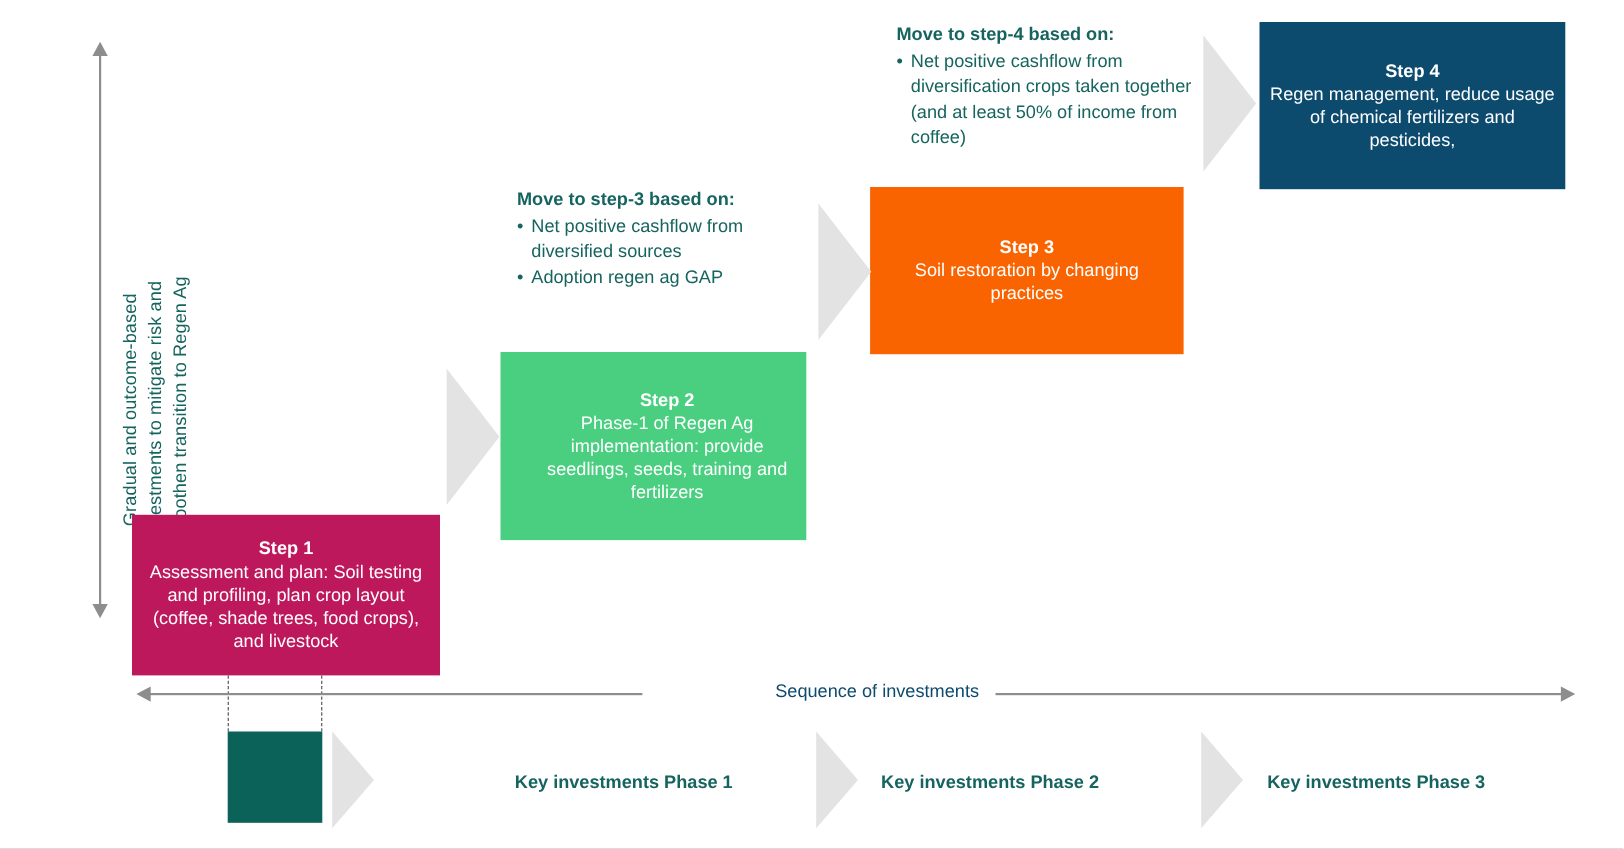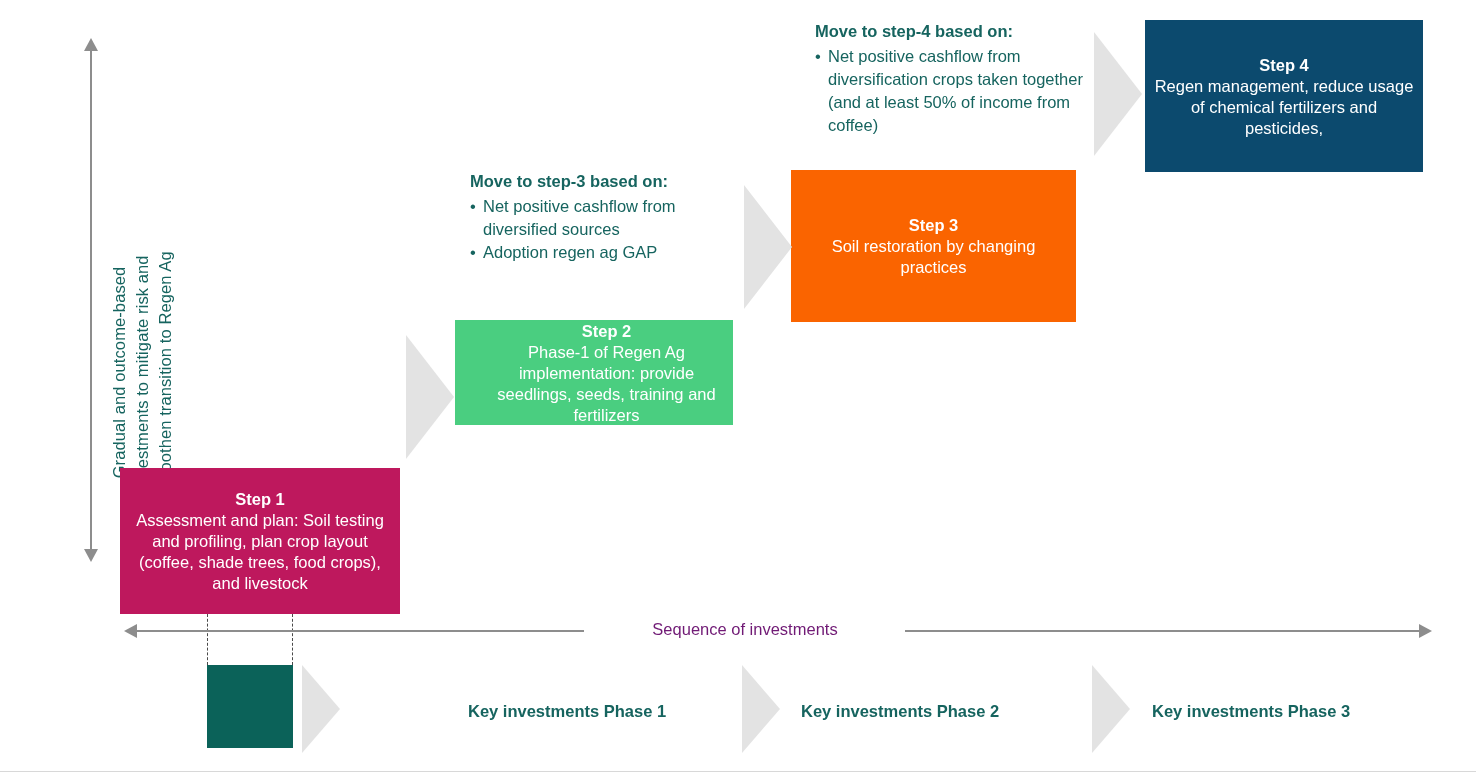--- a/index.html
+++ b/index.html
@@ -84,21 +84,21 @@
     font-weight: bold;
     font-size: 16.5px;
     line-height: 22px;
   }
   .step-box .step-desc {
     font-size: 16.5px;
     line-height: 21px;
   }
 
   #step1-box { left: 120px;  top: 468px; width: 280px; height: 146px; background: #be185d; }
-  #step2-box { left: 455px;  top: 320px; width: 278px; height: 105px; background: #4ACE80; padding-left: 31px; }
+  #step2-box { left: 455px;  top: 320px; width: 278px; height: 171px; background: #4ACE80; padding-left: 31px; }
   #step3-box { left: 791px;  top: 170px; width: 285px; height: 152px; background: #FA6400; }
   #step4-box { left: 1145px; top: 20px;  width: 278px; height: 152px; background: #0c4a6e; }
 
   
   .criteria {
     position: absolute;
     color: #16645F;
     font-size: 16.5px;
     line-height: 23px;
   }
@@ -188,22 +188,22 @@
   #h-axis-left  { left: 124px; width: 460px; }
   #h-axis-left .shaft { left: 12px; right: 0; width: 448px; }
   #h-axis-right { left: 905px; width: 527px; }
   #h-axis-right .shaft { left: 0; width: 515px; }
 
   #h-axis-label {
     position: absolute;
     left: 600px;
     top: 620px;
     width: 290px;
-    text-align: center;
-    color: #701a75;
+    text-align: right;
+    color: #0c4a6e;
     font-size: 16.5px;
   }
 
   
   .phase-label {
     position: absolute;
     color: #16645F;
     font-size: 16.5px;
     font-weight: bold;
     white-space: nowrap;

